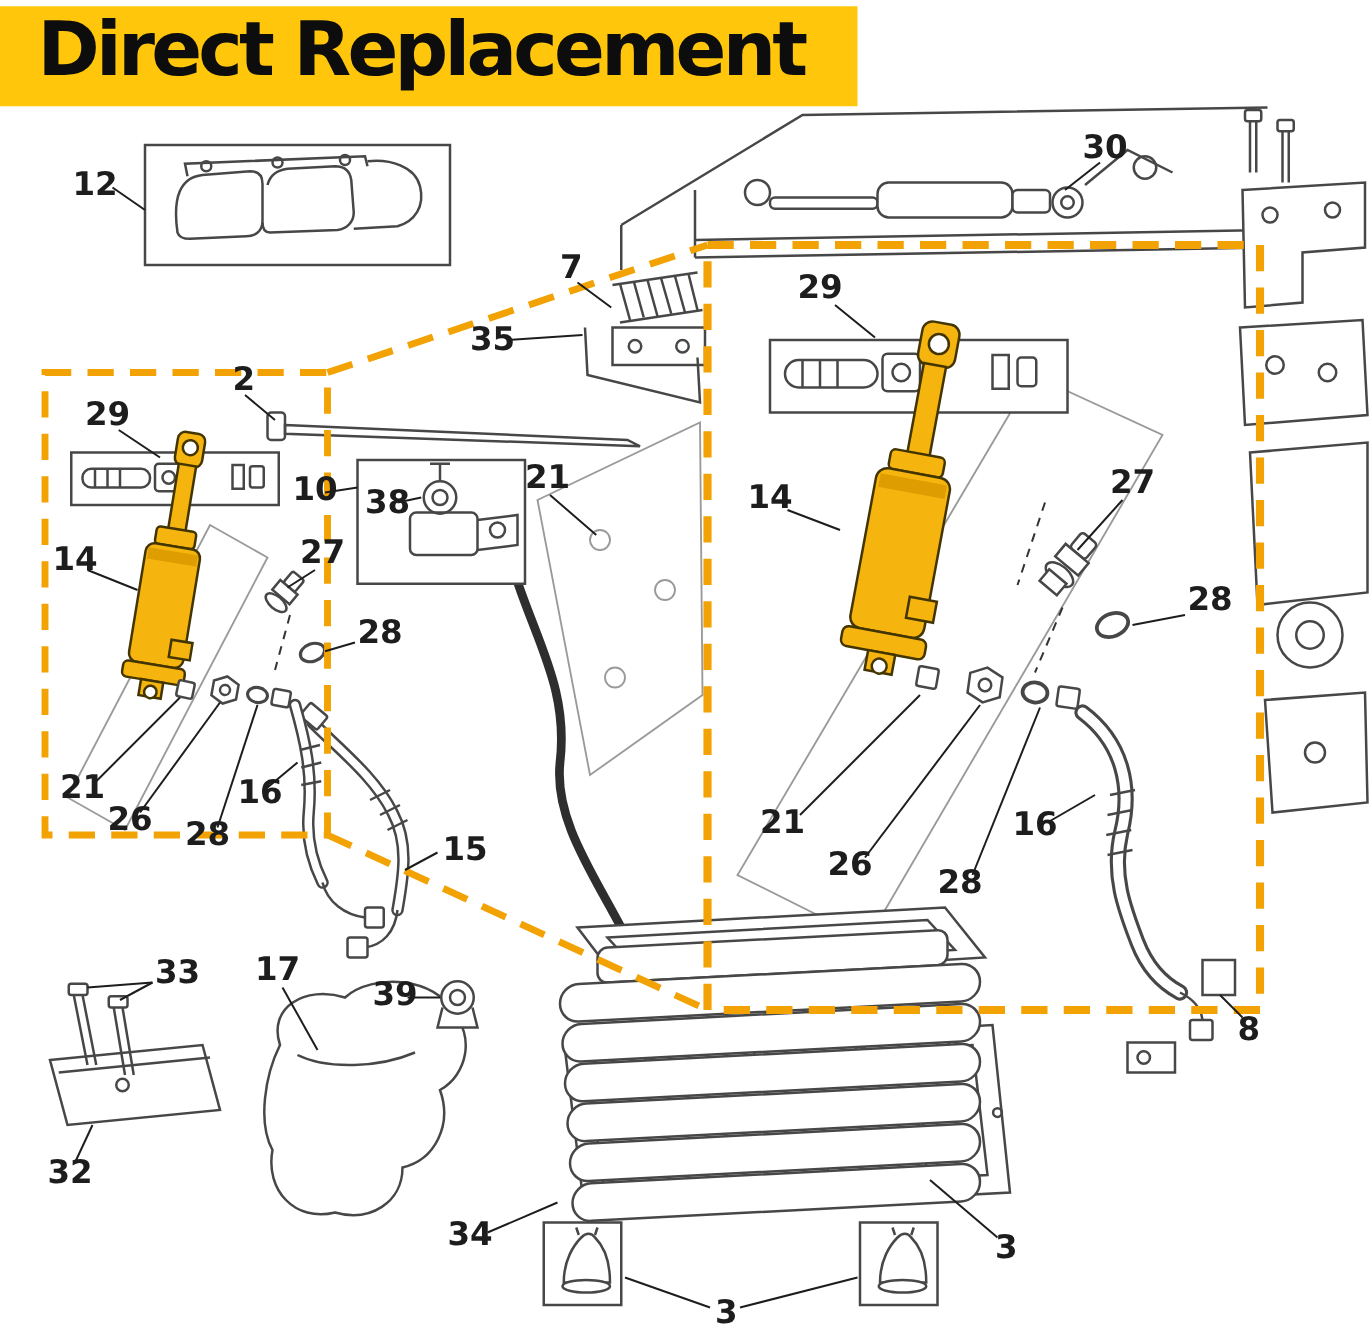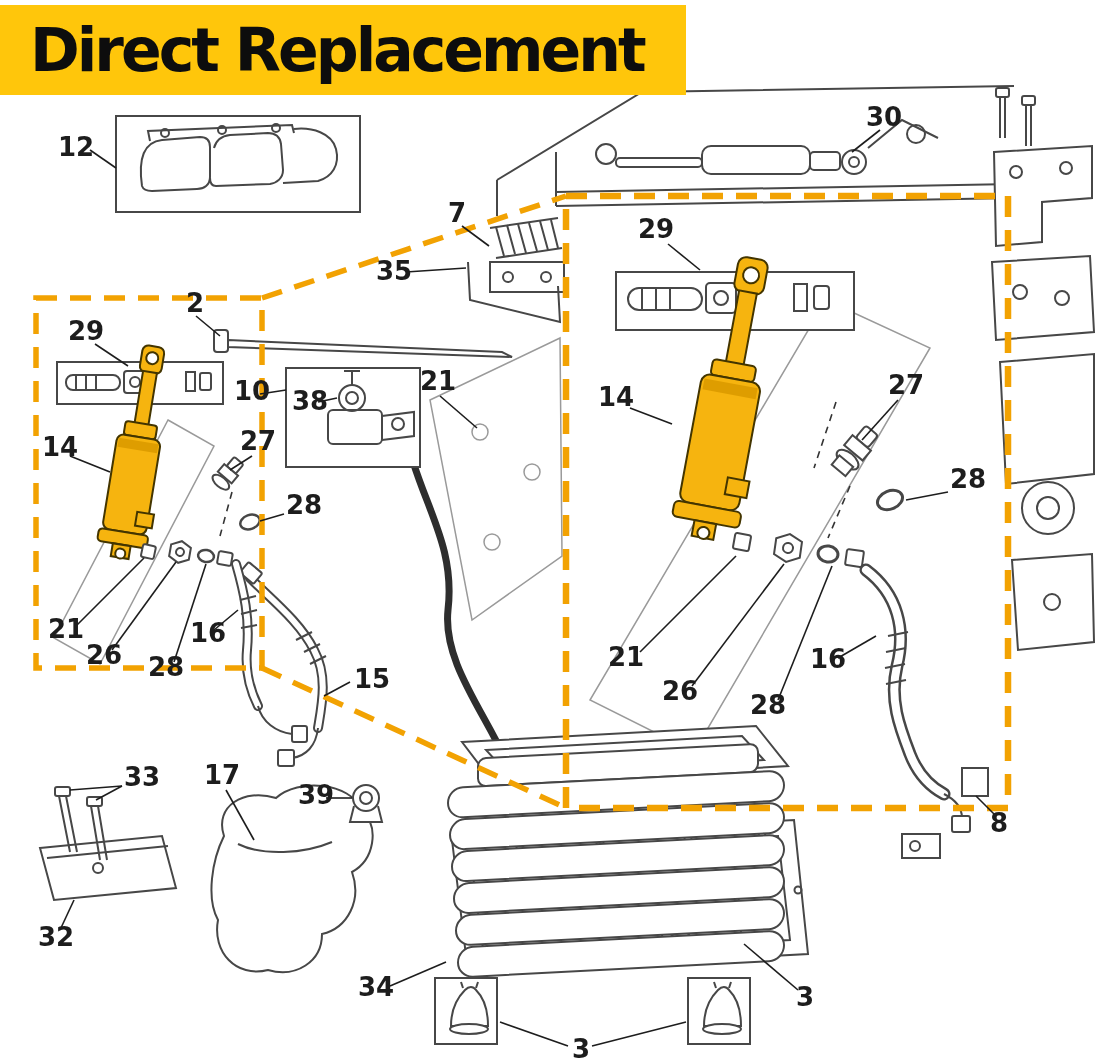--- a/index.html
+++ b/index.html
@@ -1,19 +1,19 @@
 <!DOCTYPE html>
 <html style="--highlight: #FFC60B; --dashed: #F2A202; --cylinder: #F6B40F; --cylinder_shade: #DE9D00;"><head>
 <meta charset="utf-8">
 <style>
   html,body{margin:0;padding:0;background:#fff;}
   .stage{position:relative;width:1096px;height:1062px;background:#fff;overflow:hidden;
          font-family:"DejaVu Sans",sans-serif;}
   .title-bar{position:absolute;top:5px;left:0;z-index:5;background:var(--highlight,#FFC60B);
-             padding:10px 42px 10px 30px;}
+             padding:0 42px 10px 30px;}
   .title-bar h1{margin:0;font-size:60px;font-weight:bold;letter-spacing:-3px;color:#0d0d0d;
                 font-family:"DejaVu Sans",sans-serif;white-space:nowrap;}
   svg.diagram{position:absolute;left:0;top:0;}
   .ln{stroke:#474747;fill:none;stroke-width:2;}
   .lnw{stroke:#474747;fill:#fff;stroke-width:2;}
   .faint{stroke:#9a9a9a;fill:none;stroke-width:1.5;}
   .yellow{fill:var(--cylinder,#F6B40F);stroke:#433500;stroke-width:2;}
   .yshade{fill:var(--cylinder_shade,#DE9D00);stroke:none;}
   .hole{fill:#fff;stroke:#433500;stroke-width:2;}
   .dash-amber{stroke:var(--dashed,#F2A202);stroke-width:5.5;fill:none;stroke-dasharray:21 13;}

